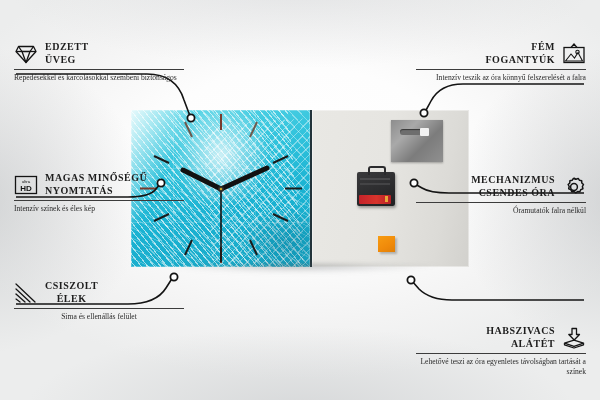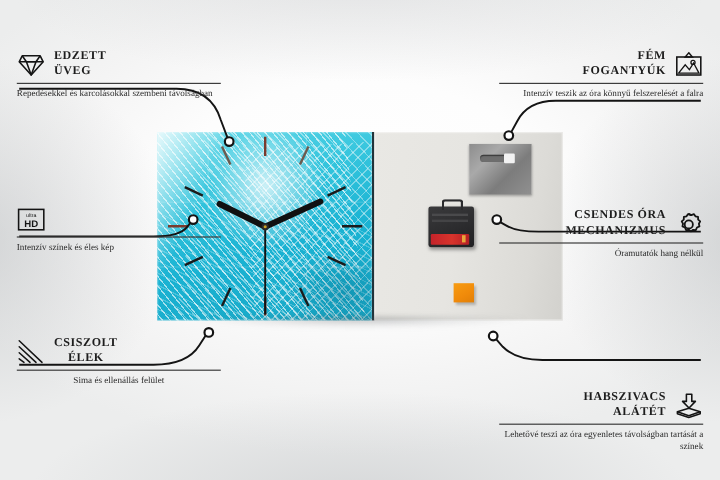--- a/index.html
+++ b/index.html
@@ -219,30 +219,34 @@
           <path d="M4.5,3.5 L8,8.5 L12,19.5 L16,8.5 L19.5,3.5"></path>
           <path d="M8,8.5 H16"></path>
         </g>
       </svg>
       <div>
         <div class="title">EDZETT</div>
         <div class="title">ÜVEG</div>
       </div>
     </div>
     <div class="rule"></div>
-    <div class="desc">Repedésekkel és karcolásokkal szembeni távolságban</div>
+    <div class="desc">Repedésekkel és karcolásokkal szembeni biztonságos</div>
   </div>
 
   <div class="callout left" style="left:14px;top:172px;">
     <div class="head">
       <svg class="ico" viewBox="0 0 24 22">
         <rect x="1.5" y="2.5" width="21" height="17" fill="none" stroke="#141414" stroke-width="1.3"></rect>
         <text x="12" y="9" font-family="Liberation Sans, sans-serif" font-size="4.4" text-anchor="middle" fill="#141414">ultra</text>
         <text x="12" y="17" font-family="Liberation Sans, sans-serif" font-size="8" font-weight="bold" text-anchor="middle" fill="#141414">HD</text>
       </svg>
+      <div>
+        <div class="title">MAGAS MINŐSÉGŰ</div>
+        <div class="title">NYOMTATÁS</div>
+      </div>
     </div>
     <div class="rule"></div>
     <div class="desc">Intenzív színek és éles kép</div>
   </div>
 
   <div class="callout left" style="left:14px;top:280px;text-align:center;">
     <div class="head">
       <svg class="ico" viewBox="0 0 24 22">
         <g stroke="#141414" stroke-width="1.25" stroke-linecap="round">
           <line x1="2" y1="2" x2="21" y2="20"></line>
@@ -273,32 +277,32 @@
         <circle cx="15.5" cy="9" r="1.7" fill="none" stroke="#141414" stroke-width="1.1"></circle>
       </svg>
     </div>
     <div class="rule"></div>
     <div class="desc">Intenzív teszik az óra könnyű felszerelését a falra</div>
   </div>
 
   <div class="callout right" style="left:416px;top:174px;">
     <div class="head">
       <div>
+        <div class="title">MECHANIZMUS</div>
         <div class="title">CSENDES ÓRA</div>
-        <div class="title">MECHANIZMUS</div>
       </div>
       <svg class="ico" viewBox="0 0 24 22">
         <g fill="none" stroke="#141414" stroke-width="1.5" stroke-linejoin="round">
           <path d="M12,2.2 l2.1,1.0 2.1,-0.8 1.3,1.9 2.2,0.4 0.1,2.3 1.7,1.5 -1.1,2.0 0.5,2.2 -2.1,0.9 -1.0,2.1 -2.2,-0.2 -1.8,1.3 -1.8,-1.3 -2.2,0.2 -1.0,-2.1 -2.1,-0.9 0.5,-2.2 -1.1,-2.0 1.7,-1.5 0.1,-2.3 2.2,-0.4 1.3,-1.9 2.1,0.8 Z"></path>
           <circle cx="12" cy="11" r="3.4"></circle>
         </g>
       </svg>
     </div>
     <div class="rule"></div>
-    <div class="desc">Óramutatók hang nélkül</div>
+    <div class="desc">Óramutatók falra nélkül</div>
   </div>
 
   <div class="callout right" style="left:416px;top:280px;margin-top:45px;">
     <div class="head">
       <div>
         <div class="title">HABSZIVACS</div>
         <div class="title">ALÁTÉT</div>
       </div>
       <svg class="ico" viewBox="0 0 24 22">
         <g fill="none" stroke="#141414" stroke-width="1.3" stroke-linejoin="round">

